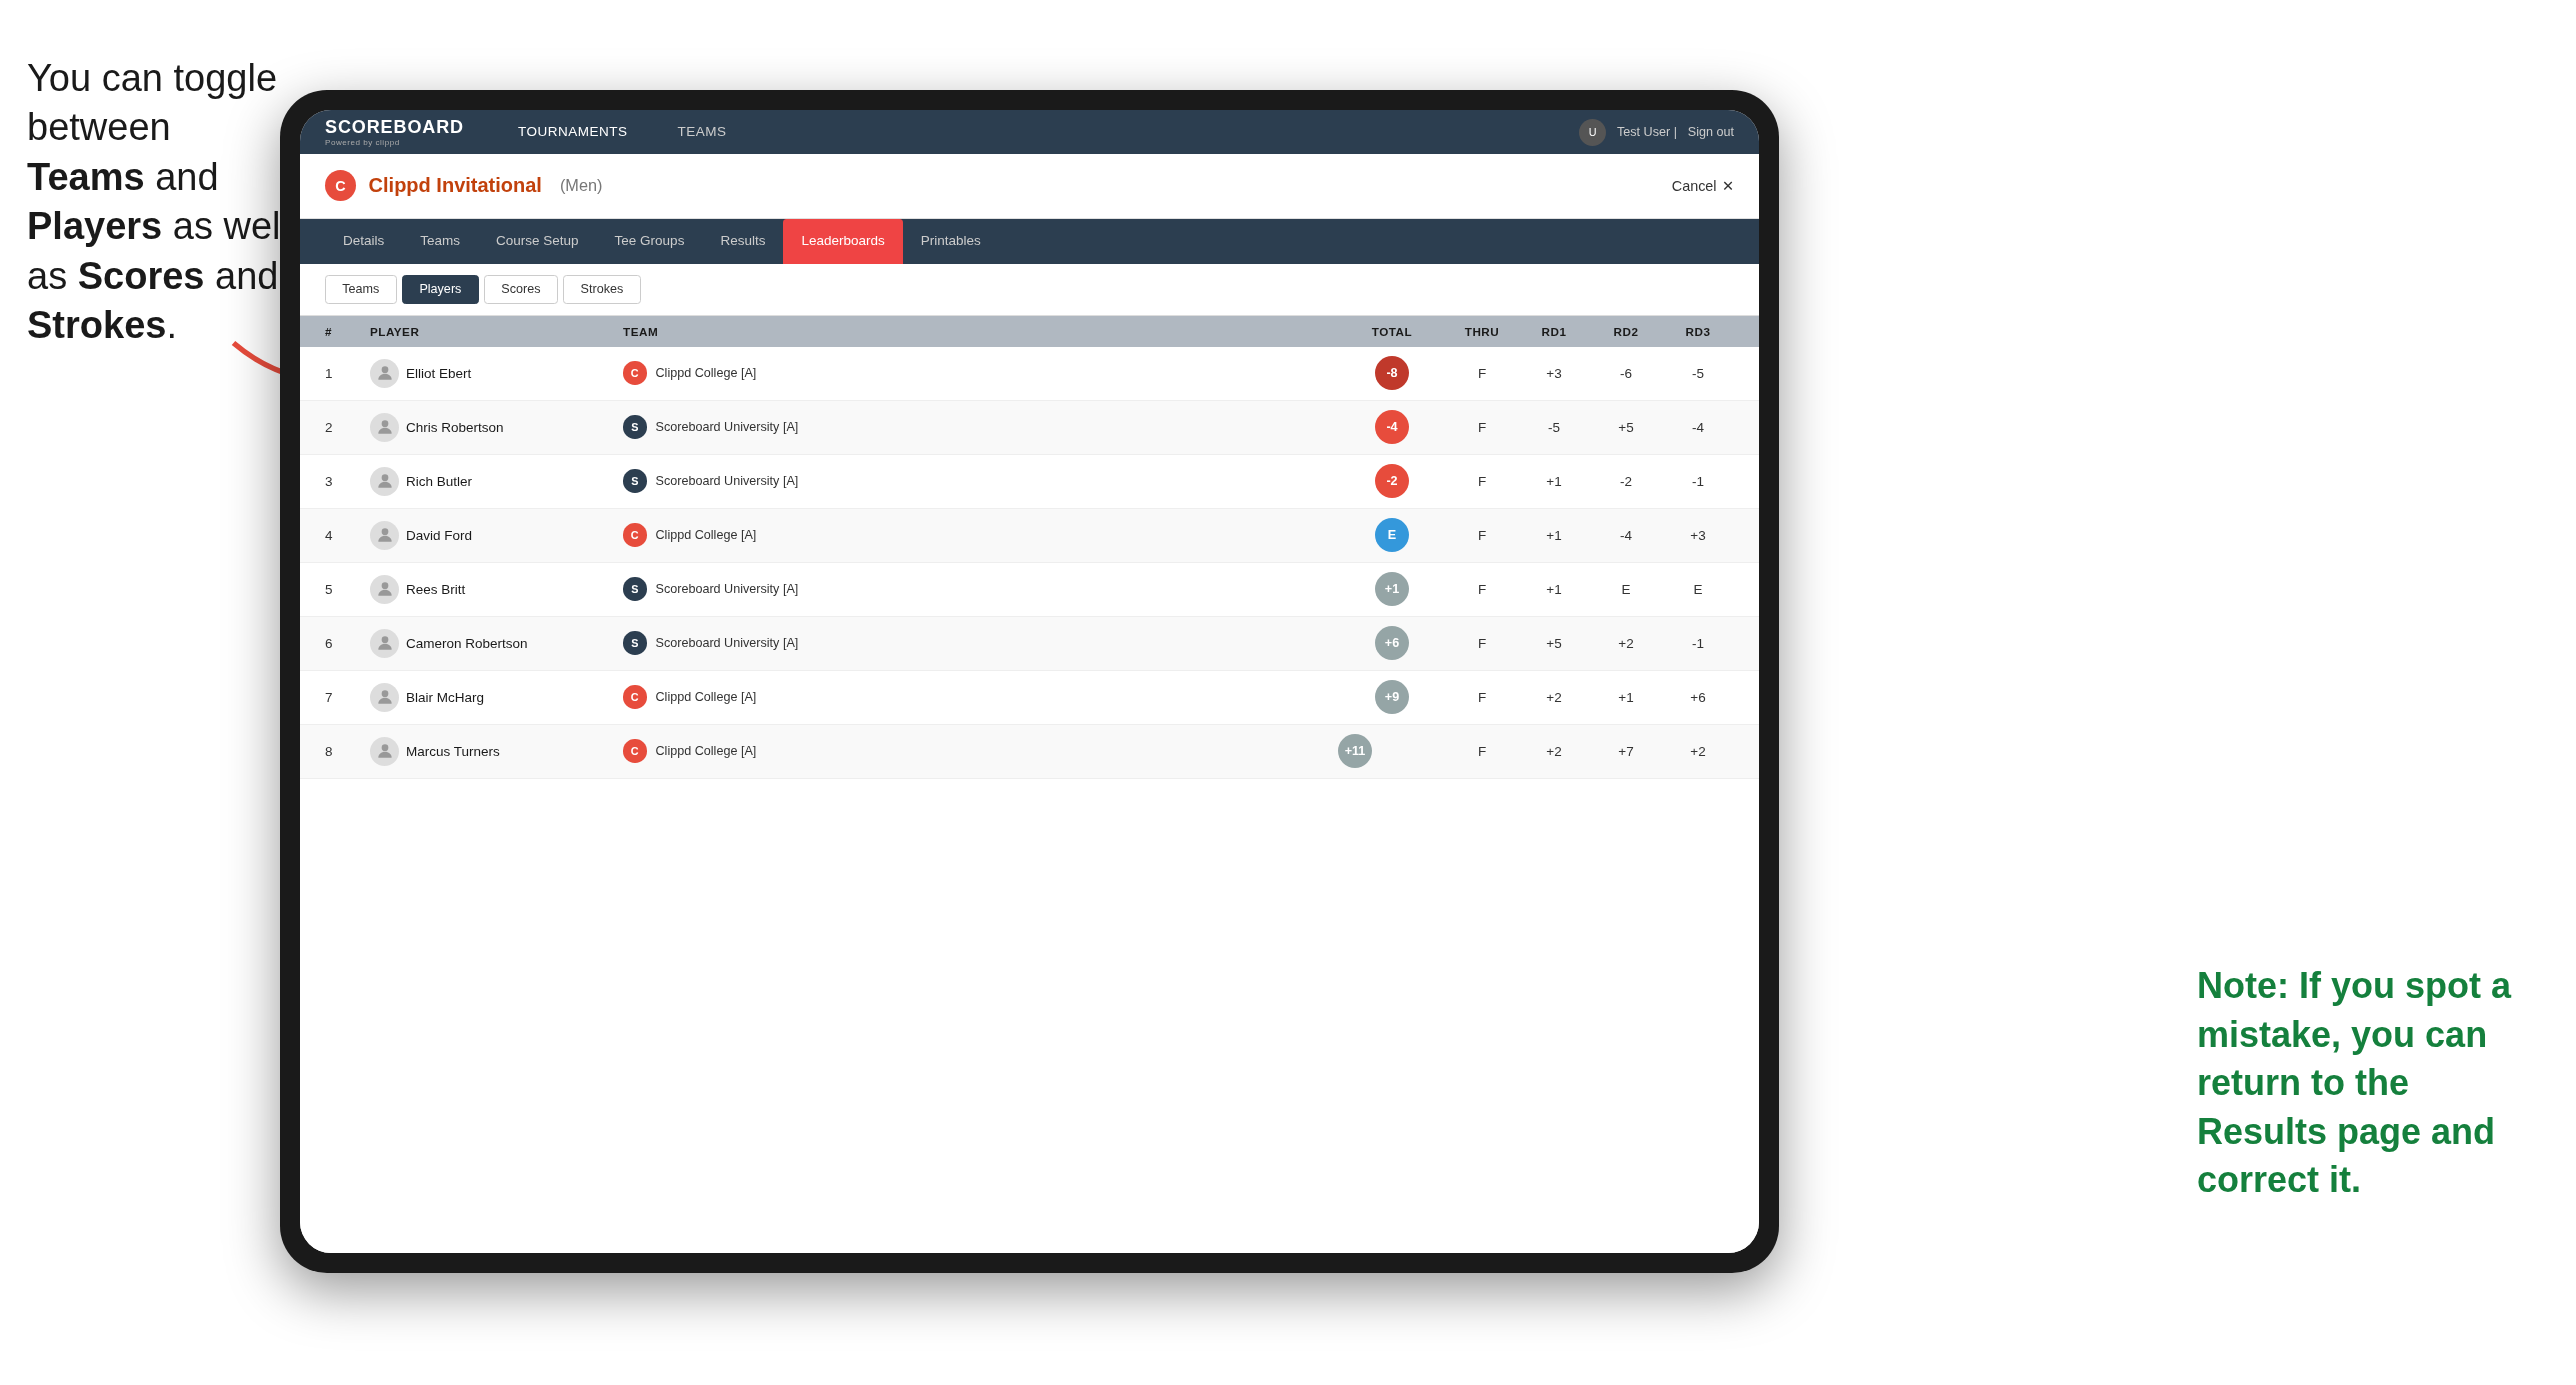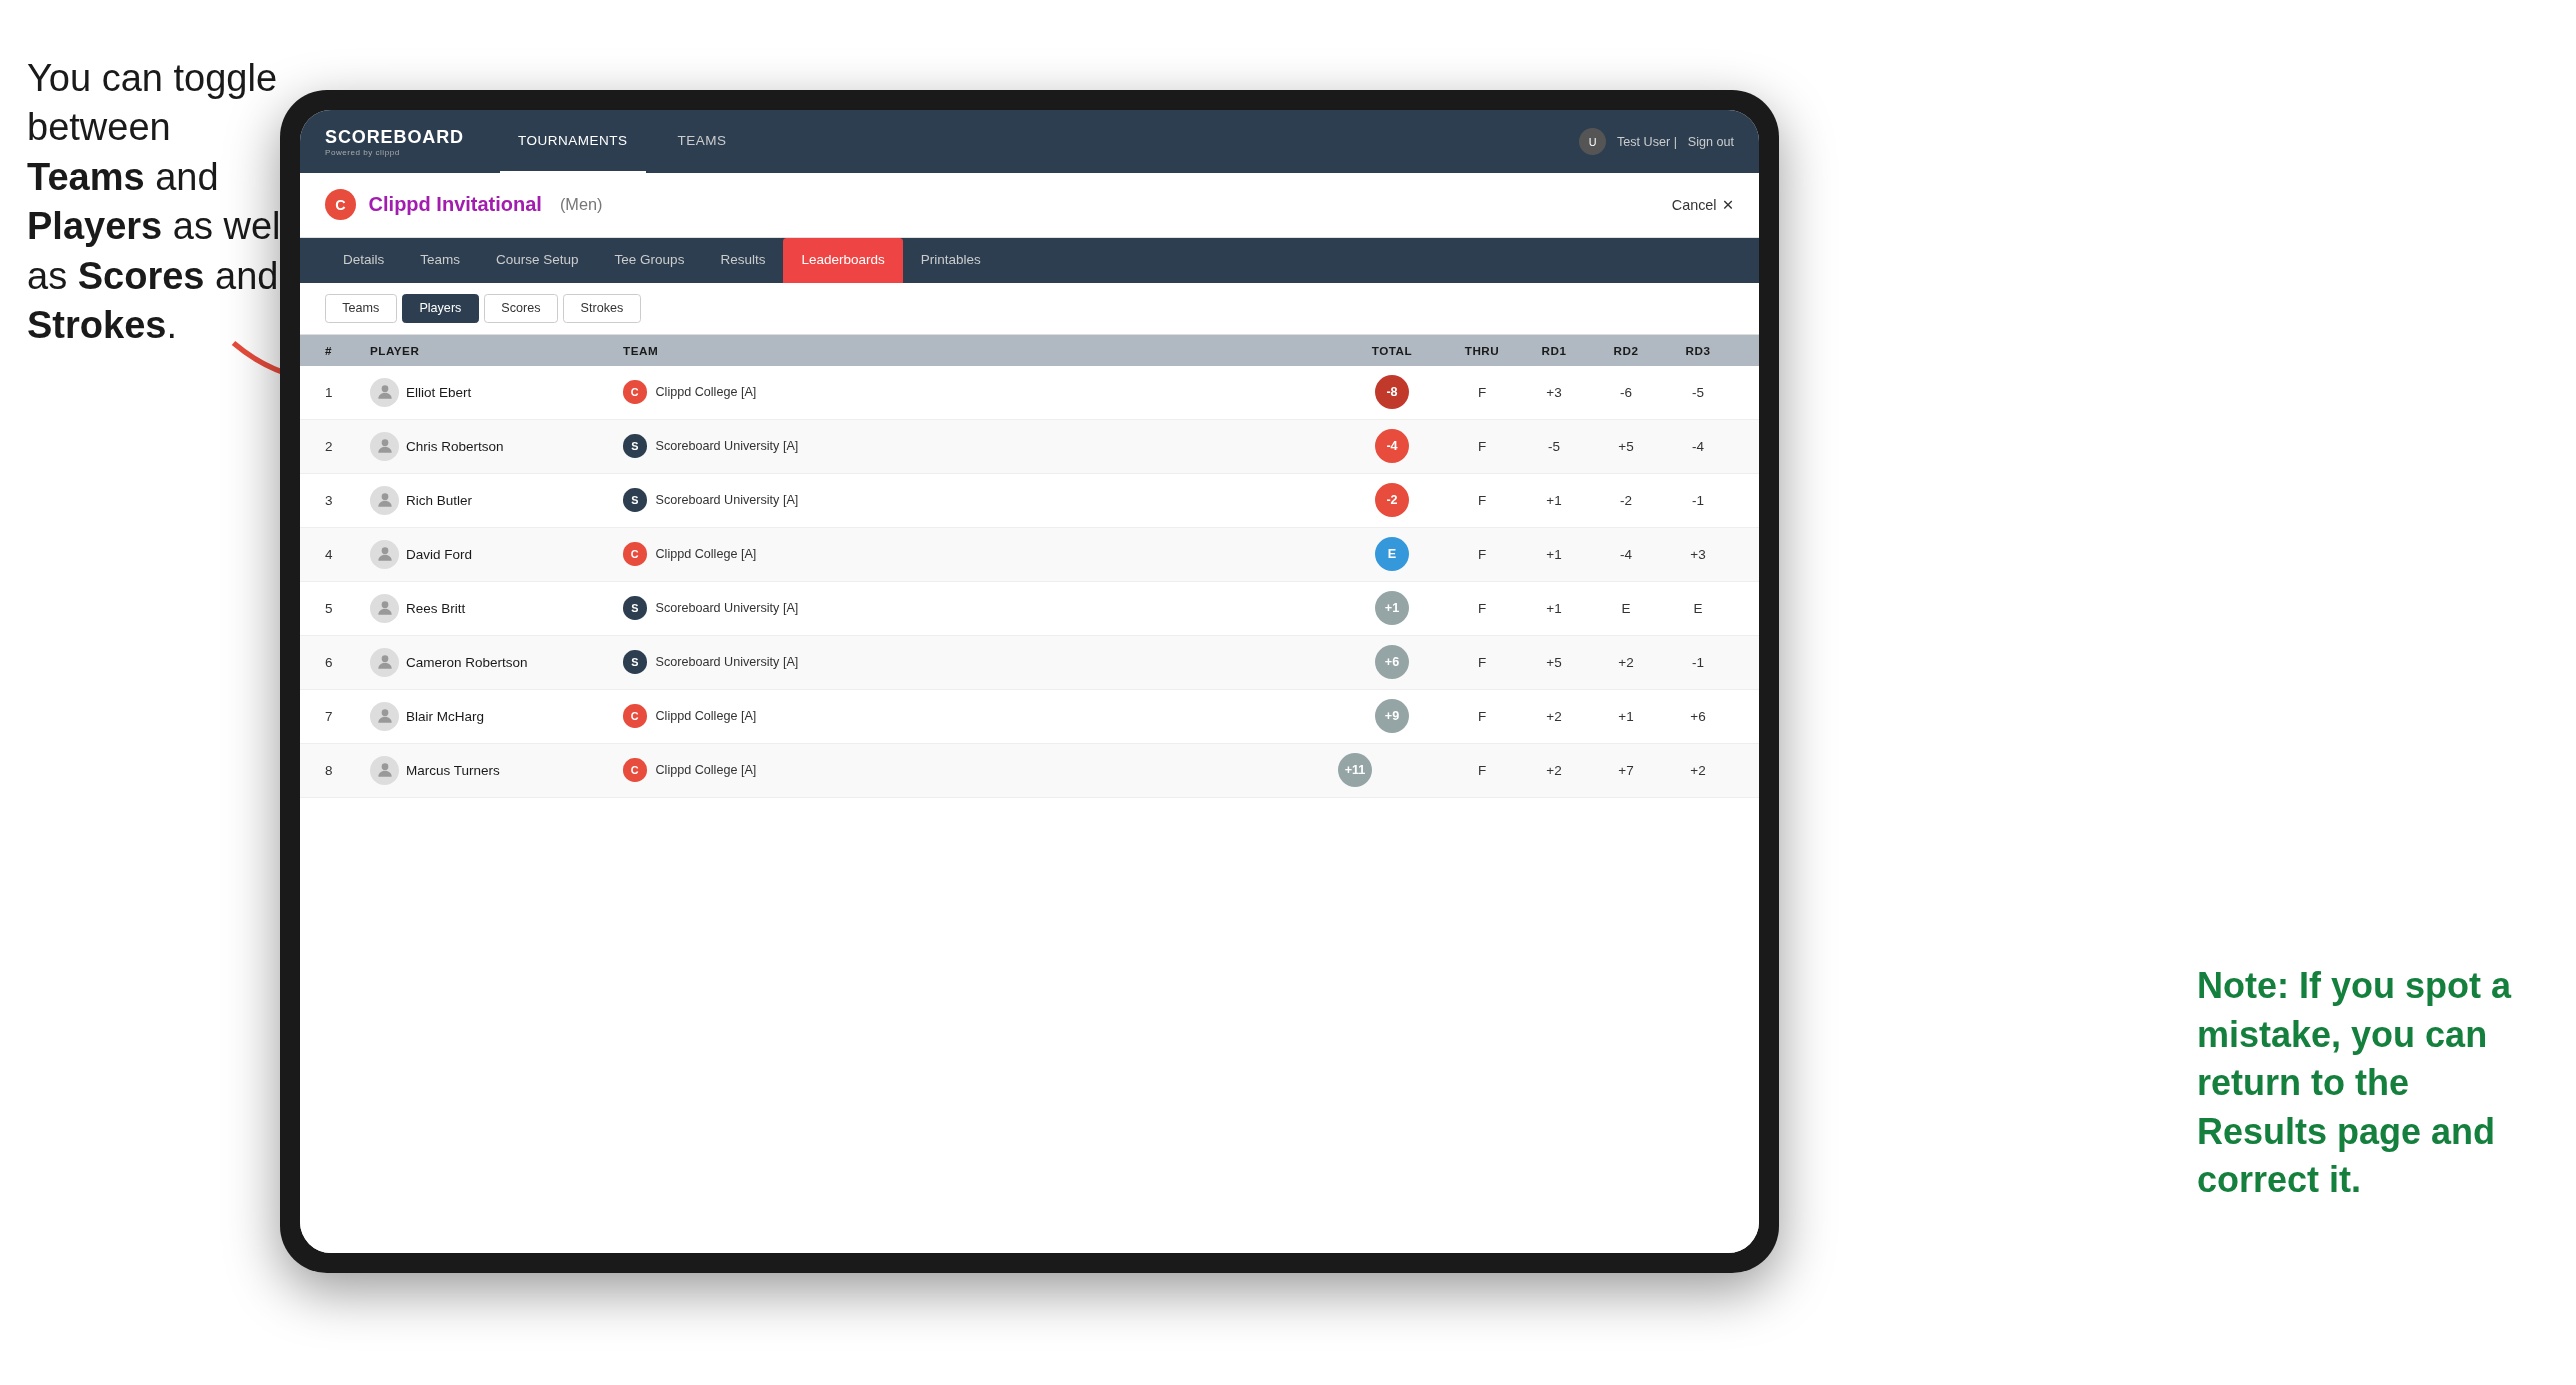--- a/index.html
+++ b/index.html
@@ -55,21 +55,21 @@
       background: #f0f0f0;
       border-radius: 31px;
       overflow: hidden;
       display: flex;
       flex-direction: column;
     }
 
     
     .top-nav {
       background: #2c3e50;
-      height: 63px;
+      height: 44px;
       display: flex;
       align-items: center;
       padding: 0 25px;
       flex-shrink: 0;
     }
 
     .logo-area {
       display: flex;
       flex-direction: column;
       margin-right: 36px;
@@ -156,21 +156,21 @@
       display: flex;
       align-items: center;
       justify-content: center;
       color: #fff;
       font-size: 14.4px;
       font-weight: bold;
     }
     .tournament-name {
       font-size: 20px;
       font-weight: 600;
-      color: #a21caf;
+      color: #c2410c;
     }
     .tournament-gender {
       font-size: 16.3px;
       color: #777;
       margin-left: 5.4px;
     }
     .cancel-btn {
       font-size: 14.4px;
       color: #333;
       cursor: pointer;

